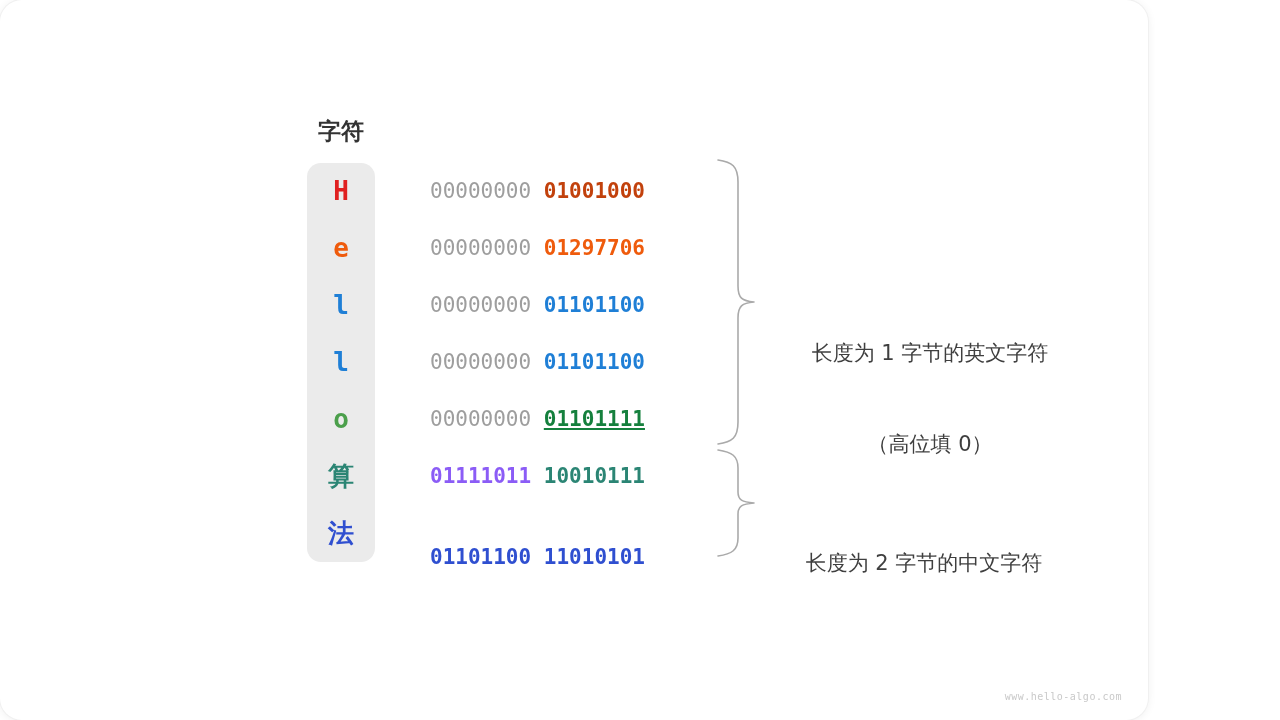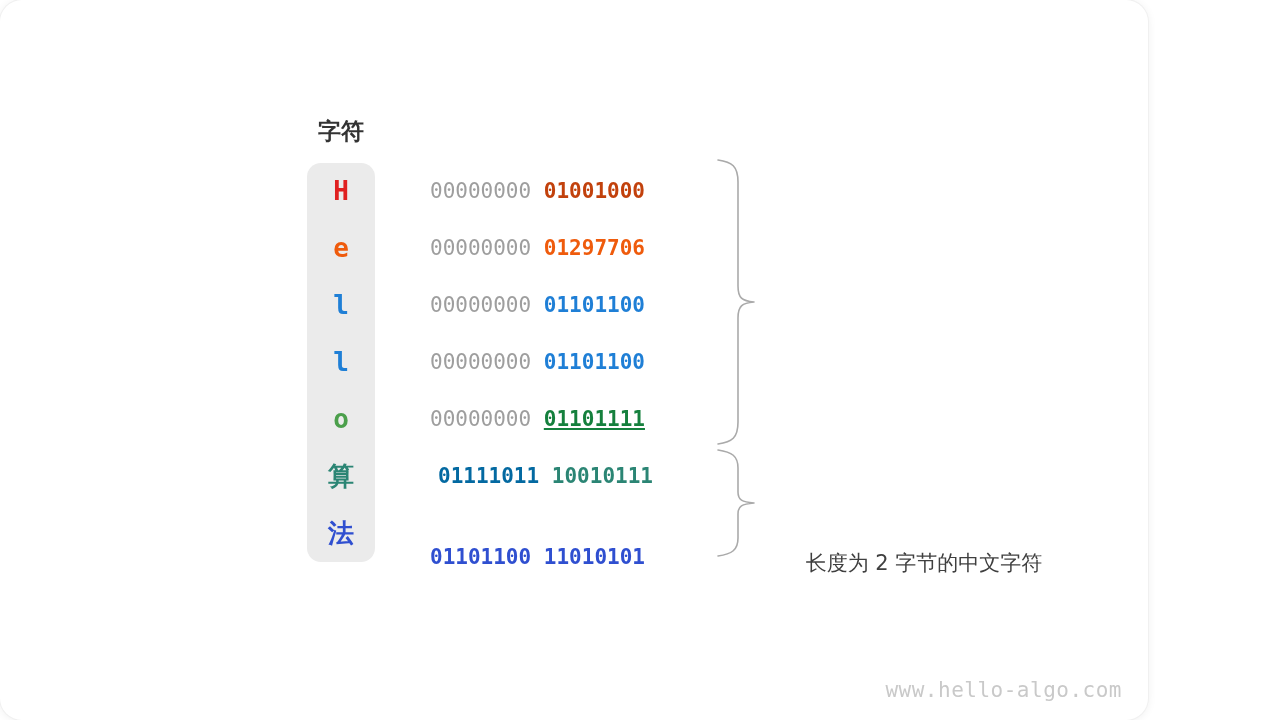--- a/index.html
+++ b/index.html
@@ -120,21 +120,21 @@
     top: 487px;
     width: 320px;
   }
 
   
   .watermark {
     position: absolute;
     right: 26px;
     bottom: 18px;
     color: #c9c9c9;
-    font-size: 21px;
+    font-size: 10px;
     font-family: "DejaVu Sans Mono", "Liberation Mono", monospace;
     letter-spacing: 0.5px;
     margin-left: 26px;
   }
 </style>
 </head>
 <body>
 
 <div class="canvas">
 
@@ -147,21 +147,21 @@
       <div class="bin-row" style="top: 163px;"><span class="byte-hi">00000000</span>&nbsp;<span class="byte-lo" style="color: #c2410c;">01001000</span></div>
       <div class="char-cell latin" style="top: 220px; color: rgb(239, 91, 12);">e</div>
       <div class="bin-row" style="top: 220px;"><span class="byte-hi">00000000</span>&nbsp;<span class="byte-lo" style="color: rgb(239, 91, 12);">01297706</span></div>
       <div class="char-cell latin" style="top: 277px; color: rgb(31, 127, 214);">l</div>
       <div class="bin-row" style="top: 277px;"><span class="byte-hi">00000000</span>&nbsp;<span class="byte-lo" style="color: rgb(31, 127, 214);">01101100</span></div>
       <div class="char-cell latin" style="top: 334px; color: rgb(31, 127, 214);">l</div>
       <div class="bin-row" style="top: 334px;"><span class="byte-hi">00000000</span>&nbsp;<span class="byte-lo" style="color: rgb(31, 127, 214);">01101100</span></div>
       <div class="char-cell latin" style="top: 391px; color: rgb(75, 159, 75);">o</div>
       <div class="bin-row" style="top: 391px;"><span class="byte-hi">00000000</span>&nbsp;<span class="byte-lo" style="color: #15803d; text-decoration: underline;">01101111</span></div>
       <div class="char-cell cjk" style="top: 448px; color: rgb(43, 133, 116);">算</div>
-      <div class="bin-row" style="top: 448px;"><span class="byte-hi active" style="color: #0369a1; margin-left: 8px;">01111011</span>&nbsp;<span class="byte-lo" style="color: rgb(43, 133, 116);">10010111</span></div>
+      <div class="bin-row" style="top: 448px;"><span class="byte-hi active" style="color: #8b5cf6;">01111011</span>&nbsp;<span class="byte-lo" style="color: rgb(43, 133, 116);">10010111</span></div>
       <div class="char-cell cjk" style="top: 505px; color: rgb(47, 79, 208);">法</div>
       <div class="bin-row" style="top: 529px;"><span class="byte-hi active" style="color: rgb(47, 79, 208);">01101100</span>&nbsp;<span class="byte-lo" style="color: rgb(47, 79, 208);">11010101</span></div>
     </div>
 
   <svg class="brace" style="left:712px; top:158px;" width="50" height="288" viewBox="0 0 50 288">
     <path d="M 6 2
              C 20 4, 26 8, 26 24
              L 26 128
              C 26 140, 30 143, 42 144
              C 30 145, 26 148, 26 160
@@ -172,19 +172,23 @@
   <svg class="brace" style="left:712px; top:448px;" width="50" height="110" viewBox="0 0 50 110">
     <path d="M 6 2
              C 20 4, 26 8, 26 20
              L 26 44
              C 26 52, 30 54, 42 55
              C 30 56, 26 58, 26 66
              L 26 90
              C 26 102, 20 106, 6 108" fill="none" stroke="#aaaaaa" stroke-width="1.6" stroke-linecap="round" stroke-linejoin="round"></path>
   </svg>
 
+  <div class="annot annot-1">
+    <div>长度为 1 字节的英文字符</div>
+    <div>（高位填 0）</div>
+  </div>
   <div class="annot annot-2">
     <div>长度为 2 字节的中文字符</div>
   </div>
 
   <div class="watermark">www.hello-algo.com</div>
 
 </div>
 
 </body></html>

